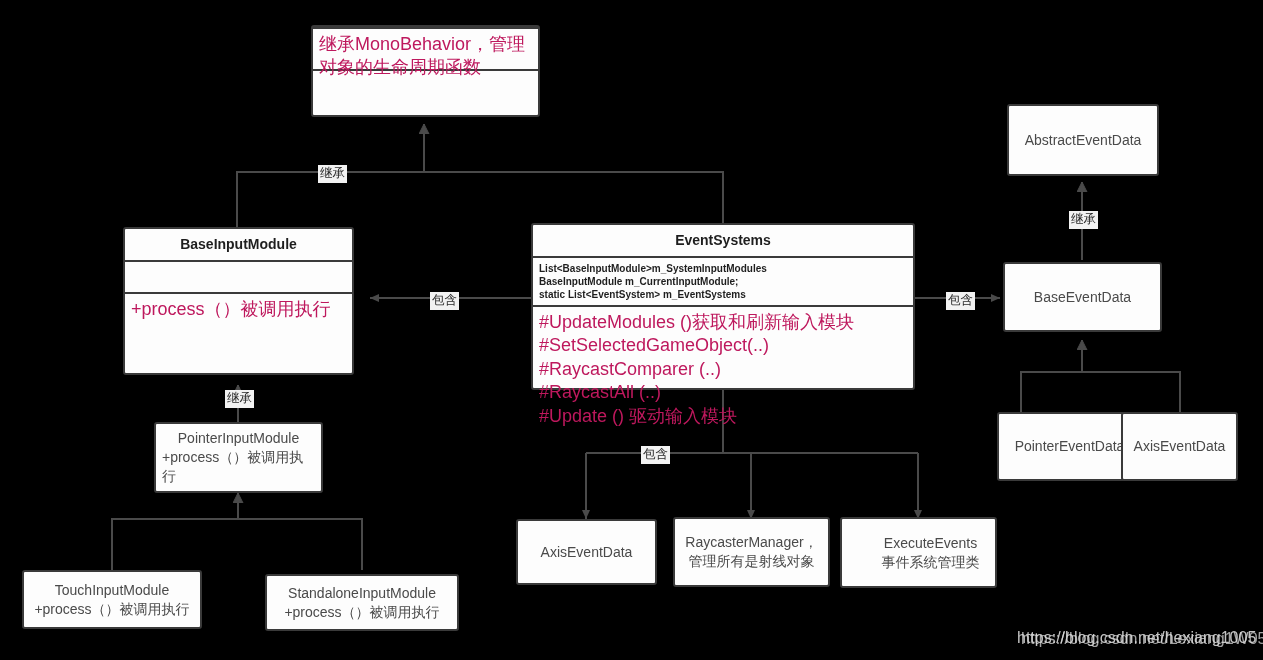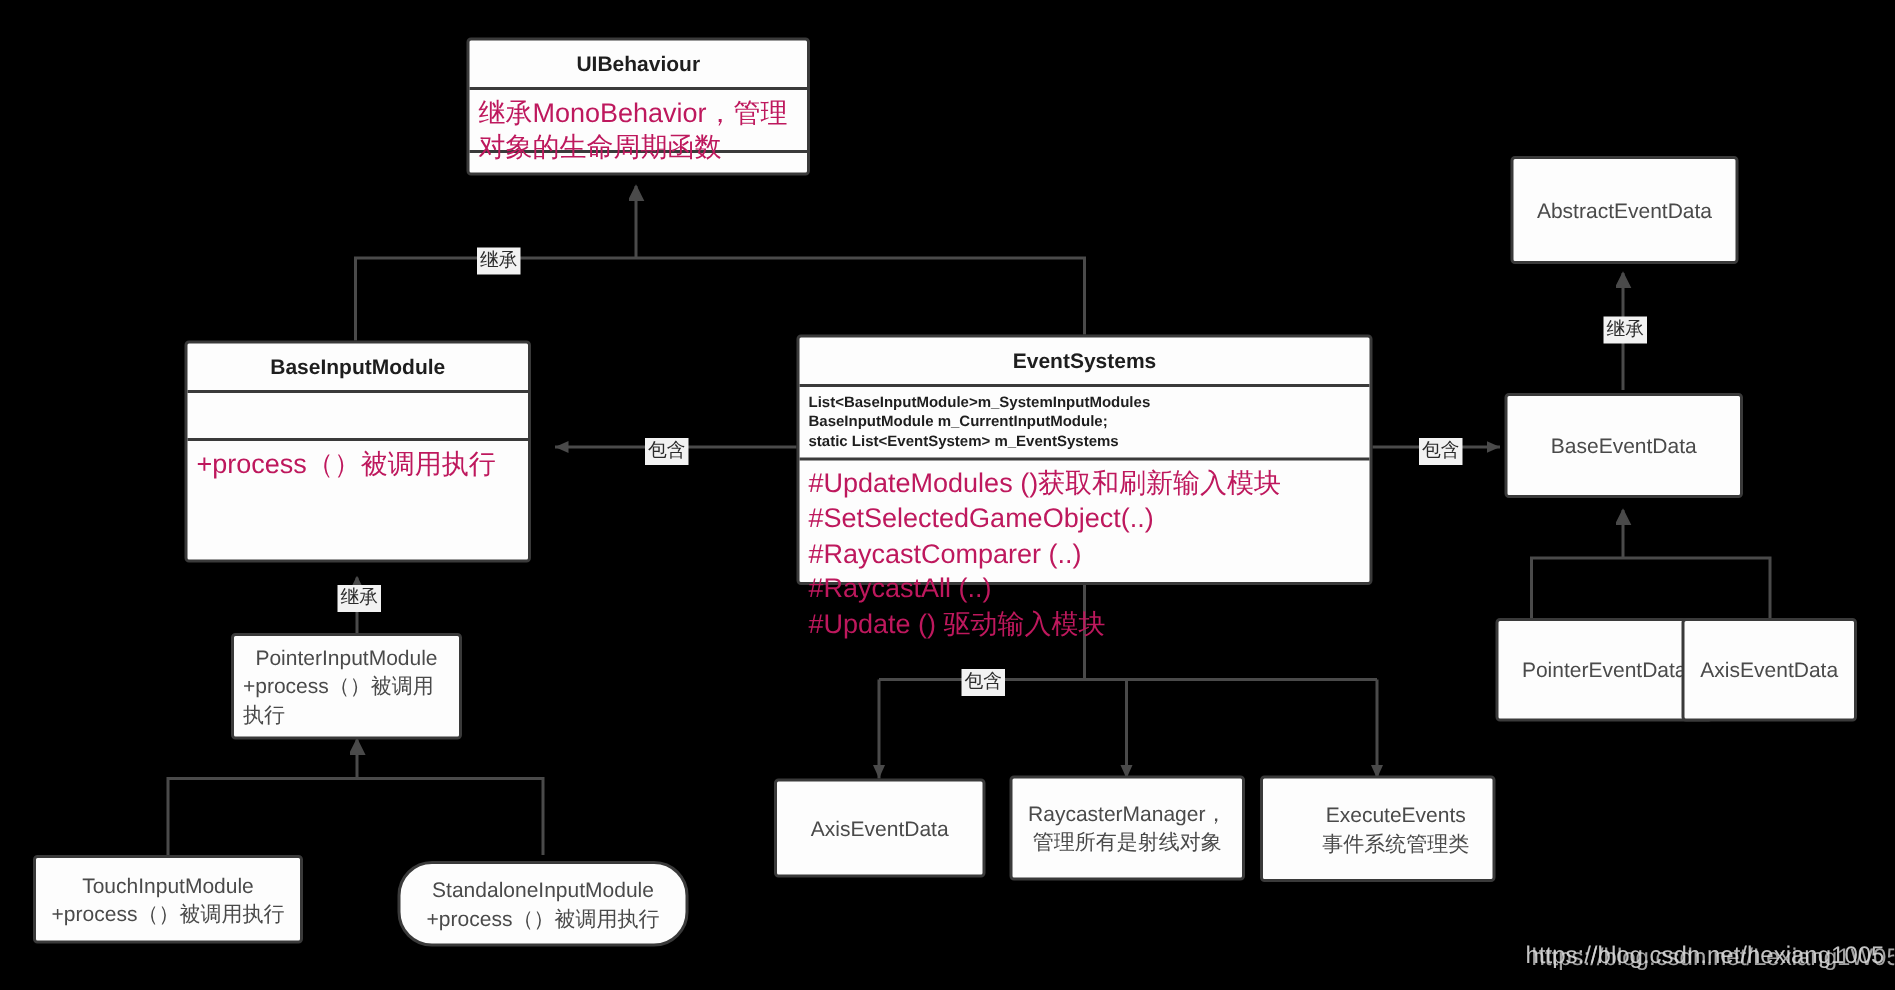--- a/index.html
+++ b/index.html
@@ -129,21 +129,20 @@
       <path d="M918,453 L918,519" marker-end="url(#solidArrow)"></path>
 
       <path d="M1082,260 L1082,182" marker-end="url(#hollowArrow)"></path>
 
       <path d="M1021,412 L1021,372 L1180,372 L1180,412"></path>
       <path d="M1082,372 L1082,340" marker-end="url(#hollowArrow)"></path>
     </g>
   </svg>
 
   <div class="uml-box" style="left:311px; top:25px; width:229px; height:92px;">
-    <div class="uml-title">UIBehaviour</div>
     <div class="sep"></div>
     <div class="uml-sec" style="height:40px;">继承MonoBehavior，管理对象的生命周期函数</div>
     <div class="sep"></div>
     <div class="uml-sec"></div>
   </div>
 
   <div class="uml-box" style="left:123px; top:227px; width:231px; height:148px;">
     <div class="uml-title">BaseInputModule</div>
     <div class="sep"></div>
     <div class="uml-sec" style="height:30px;"></div>
@@ -162,31 +161,31 @@
     <div class="sep"></div>
     <div class="uml-sec">
       <div>#UpdateModules ()获取和刷新输入模块</div>
       <div>#SetSelectedGameObject(..)</div>
       <div>#RaycastComparer (..)</div>
       <div>#RaycastAll (..)</div>
       <div>#Update () 驱动输入模块</div>
     </div>
   </div>
 
-  <div class="uml-box simple-box" style="left:154px; top:422px; width:154px; height:71px; flex-direction:column;">
+  <div class="uml-box simple-box" style="left:154px; top:422px; width:169px; height:71px; flex-direction:column;">
     <div>PointerInputModule</div>
     <div>+process（）被调用执行</div>
   </div>
 
   <div class="uml-box simple-box" style="left:22px; top:570px; width:180px; height:59px; flex-direction:column;">
     <div>TouchInputModule</div>
     <div>+process（）被调用执行</div>
   </div>
 
-  <div class="uml-box simple-box" style="left:265px; top:574px; width:194px; height:57px; flex-direction:column;border-radius:23px;">
+  <div class="uml-box simple-box" style="left:265px; top:574px; width:194px; height:57px; flex-direction:column;">
     <div>StandaloneInputModule</div>
     <div>+process（）被调用执行</div>
   </div>
 
   <div class="uml-box simple-box" style="left:516px; top:519px; width:141px; height:66px; flex-direction:column;">
     <div>AxisEventData</div>
     <div></div>
   </div>
 
   <div class="uml-box simple-box" style="left:673px; top:517px; width:157px; height:70px; flex-direction:column;">

